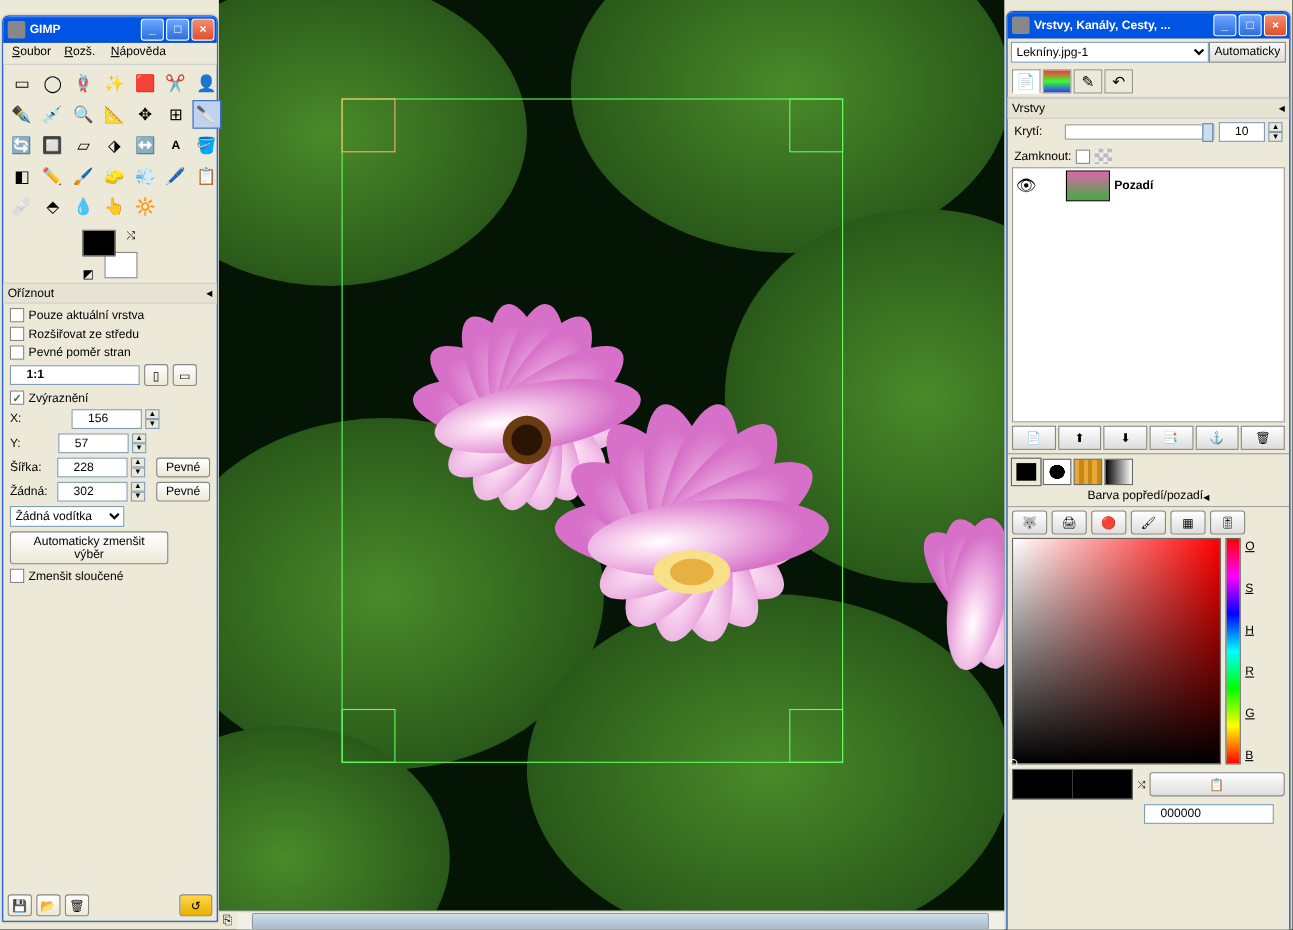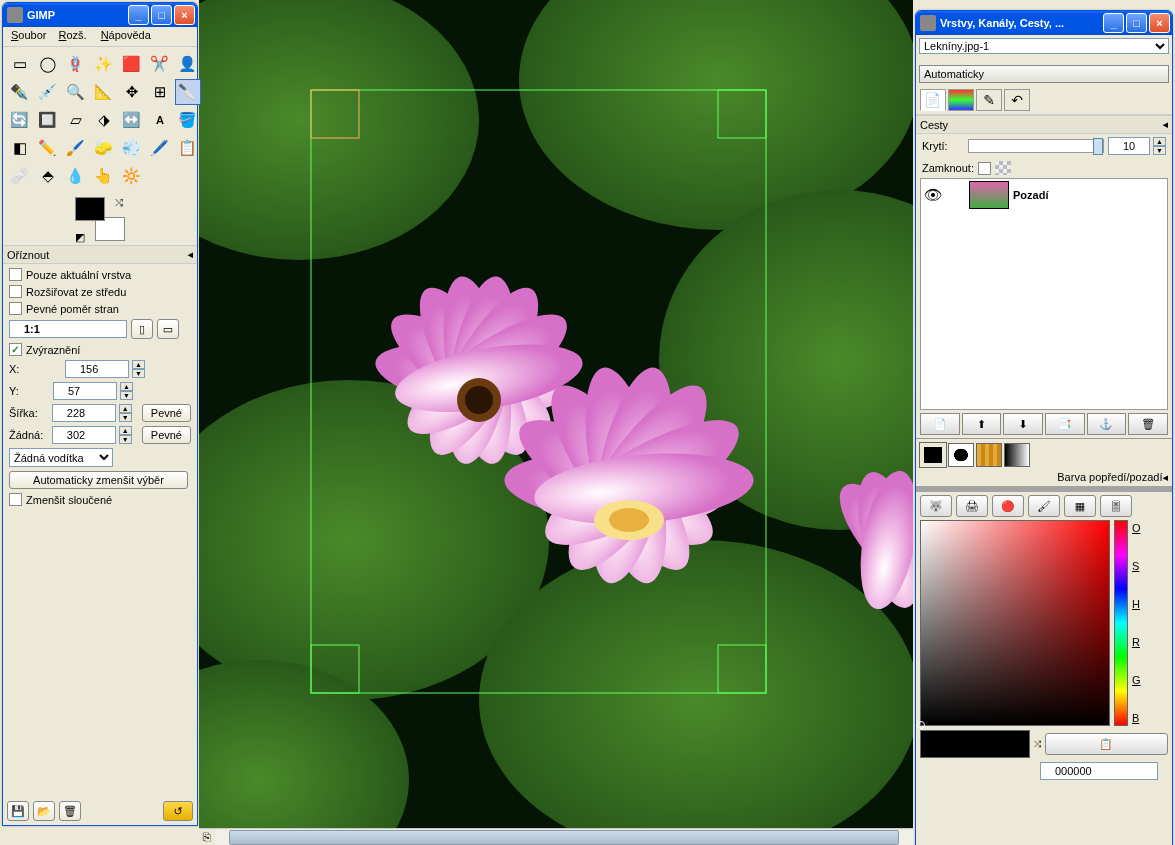--- a/index.html
+++ b/index.html
@@ -45,37 +45,37 @@
   .canvas { position: absolute; top: 0; left: 199px; width: 714px; height: 828px; background: linear-gradient(135deg,#0a2a0a,#1a4a1a); overflow: hidden; }
   .canvas svg { width: 100%; height: 100%; }
   .scrollbar-h { position: absolute; left: 199px; bottom: 0; width: 714px; height: 17px; background: #ece9d8; border-top: 1px solid #ccc; display: flex; align-items: center; }
   .scrollbar-h .track { flex: 1; height: 15px; background: #f0f0e8; position: relative; }
   .scrollbar-h .thumb { position: absolute; left: 2%; width: 96%; height: 100%; background: linear-gradient(#cde,#abc); border: 1px solid #89a; border-radius: 2px; }
   
   .tabs { display: flex; gap: 2px; padding: 3px 4px; border-bottom: 1px solid #ccc; }
   .tab { width: 26px; height: 22px; border: 1px solid #999; background: #ece9d8; display: flex; align-items: center; justify-content: center; cursor: pointer; font-size: 14px; }
   .tab.active { background: #fff; border-bottom: 1px solid #fff; }
   
-  .imgselect { display: flex; padding: 3px; gap: 11px; flex-direction: column; }
+  .imgselect { display: flex; padding: 3px; gap: 0; }
   .imgselect select { flex: 1; }
   .imgselect .auto { border: 1px solid #888; background: linear-gradient(#f8f8f8,#e0e0d8); padding: 2px 4px; cursor: pointer; }
   .imgthumb { width: 18px; height: 14px; background: linear-gradient(#d6a,#4a4); display: inline-block; vertical-align: middle; margin-right: 2px; }
   
   .layerlist { background: #fff; border: 1px solid #999; height: 232px; margin: 0 4px; }
   .layerrow { display: flex; align-items: center; padding: 2px; gap: 4px; }
   .eye { width: 20px; font-size: 15px; text-align: center; }
   .layerthumb { width: 40px; height: 28px; background: linear-gradient(#d6a,#4a4); border: 1px solid #000; }
   
   .lbtns { display: flex; gap: 2px; padding: 3px 4px; }
   .lbtn { flex: 1; height: 22px; border: 1px solid #888; background: linear-gradient(#fff,#ddd); cursor: pointer; display: flex; align-items: center; justify-content: center; }
   
   .ctabs { display: flex; gap: 2px; padding: 2px 4px; }
   .ctab { width: 26px; height: 24px; border: 1px solid #666; cursor: pointer; }
   
-  .colheader { padding: 2px 4px; display: flex; justify-content: flex-end; border-bottom: 6px solid #a3a3a3; }
+  .colheader { padding: 2px 4px; display: flex; justify-content: center; border-bottom: 1px solid #a3a3a3; }
   .colbtns { display: flex; gap: 4px; padding: 3px 4px; }
   .cbtn { width: 32px; height: 22px; border: 1px solid #888; border-radius: 3px; background: linear-gradient(#fff,#ddd); cursor: pointer; display: flex; align-items: center; justify-content: center; }
   
   .picker { display: flex; padding: 0 4px; gap: 4px; }
   .sv { width: 190px; height: 206px; position: relative; cursor: crosshair; background: linear-gradient(to top, #000, transparent), linear-gradient(to right, #fff, #f00); border: 1px solid #666; }
   .hue { width: 14px; height: 206px; background: linear-gradient(to bottom, #f00, #f0f, #00f, #0ff, #0f0, #ff0, #f00); border: 1px solid #666; cursor: pointer; }
   .letters { display: flex; flex-direction: column; justify-content: space-between; padding: 2px 0; }
   .letters span { text-decoration: underline; cursor: pointer; }
   
   .curcol { display: flex; gap: 4px; padding: 4px; align-items: center; }
@@ -150,21 +150,21 @@
     <rect x="519" y="645" width="48" height="48" fill="none" stroke="#5dff5d" stroke-width="1"></rect>
   </svg>
 </div>
 <div class="scrollbar-h">
   <div style="width:16px;text-align:center;">⎘</div>
   <div class="track">
       <div class="thumb"></div>
     </div>
 </div>
 
-<div class="window" style="left:2px; top:2px; width:196px; height:824px;">
+<div class="window" style="left:2px; top:14px; width:196px; height:824px;">
   <div class="titlebar">
     <div class="ticon"></div>
     <div class="title">GIMP</div>
     <div class="winbtns">
       <div class="winbtn">_</div>
       <div class="winbtn">□</div>
       <div class="winbtn close">×</div>
     </div>
   </div>
   <div class="menubar">
@@ -271,21 +271,21 @@
         <input class="txt" style="width: 64px;" value="302">
         <div class="spin">
           <div>▲</div>
           <div>▼</div>
         </div>
         <button class="btn" style="margin-left:6px;">Pevné</button>
       </div>
     <div class="row">
         <select style="width:104px"><option>Žádná vodítka</option></select>
       </div>
-    <button class="btn" style="width:179px;">Automaticky zmenšit výběr</button>
+    <button class="btn" style="width:144px;">Automaticky zmenšit výběr</button>
     <label class="row">
         <span class="check"></span>
         <span>Zmenšit sloučené</span>
       </label>
   </div>
   <div class="bottombar">
     <button class="btn small">💾</button>
     <button class="btn small">📂</button>
     <button class="btn small">🗑</button>
     <div class="sp"></div>
@@ -307,21 +307,21 @@
     <select><option><span class="imgthumb"></span><span>Lekníny.jpg-1</span></option></select>
     <div class="auto">Automaticky</div>
   </div>
   <div class="tabs">
     <div class="tab active">📄</div>
     <div class="tab" style="background:linear-gradient(#f33,#3f3,#33f);"></div>
     <div class="tab">✎</div>
     <div class="tab">↶</div>
   </div>
   <div class="section-head">
-      <span>Cesty</span>
+      <span>Vrstvy</span>
       <span>◂</span>
     </div>
   <div class="row" style="padding:3px 6px;">
       <span style="width:42px">Krytí:</span>
       <div style="flex:1;height:14px;border:1px solid #999;background:#fff;position:relative;">
         <div style="position:absolute;right:0;top:-2px;width:10px;height:17px;background:#cde;border:1px solid #58a;"></div>
       </div>
       <input class="txt" style="width: 42px;" value="100,0">
       <div class="spin">
         <div>▲</div>

